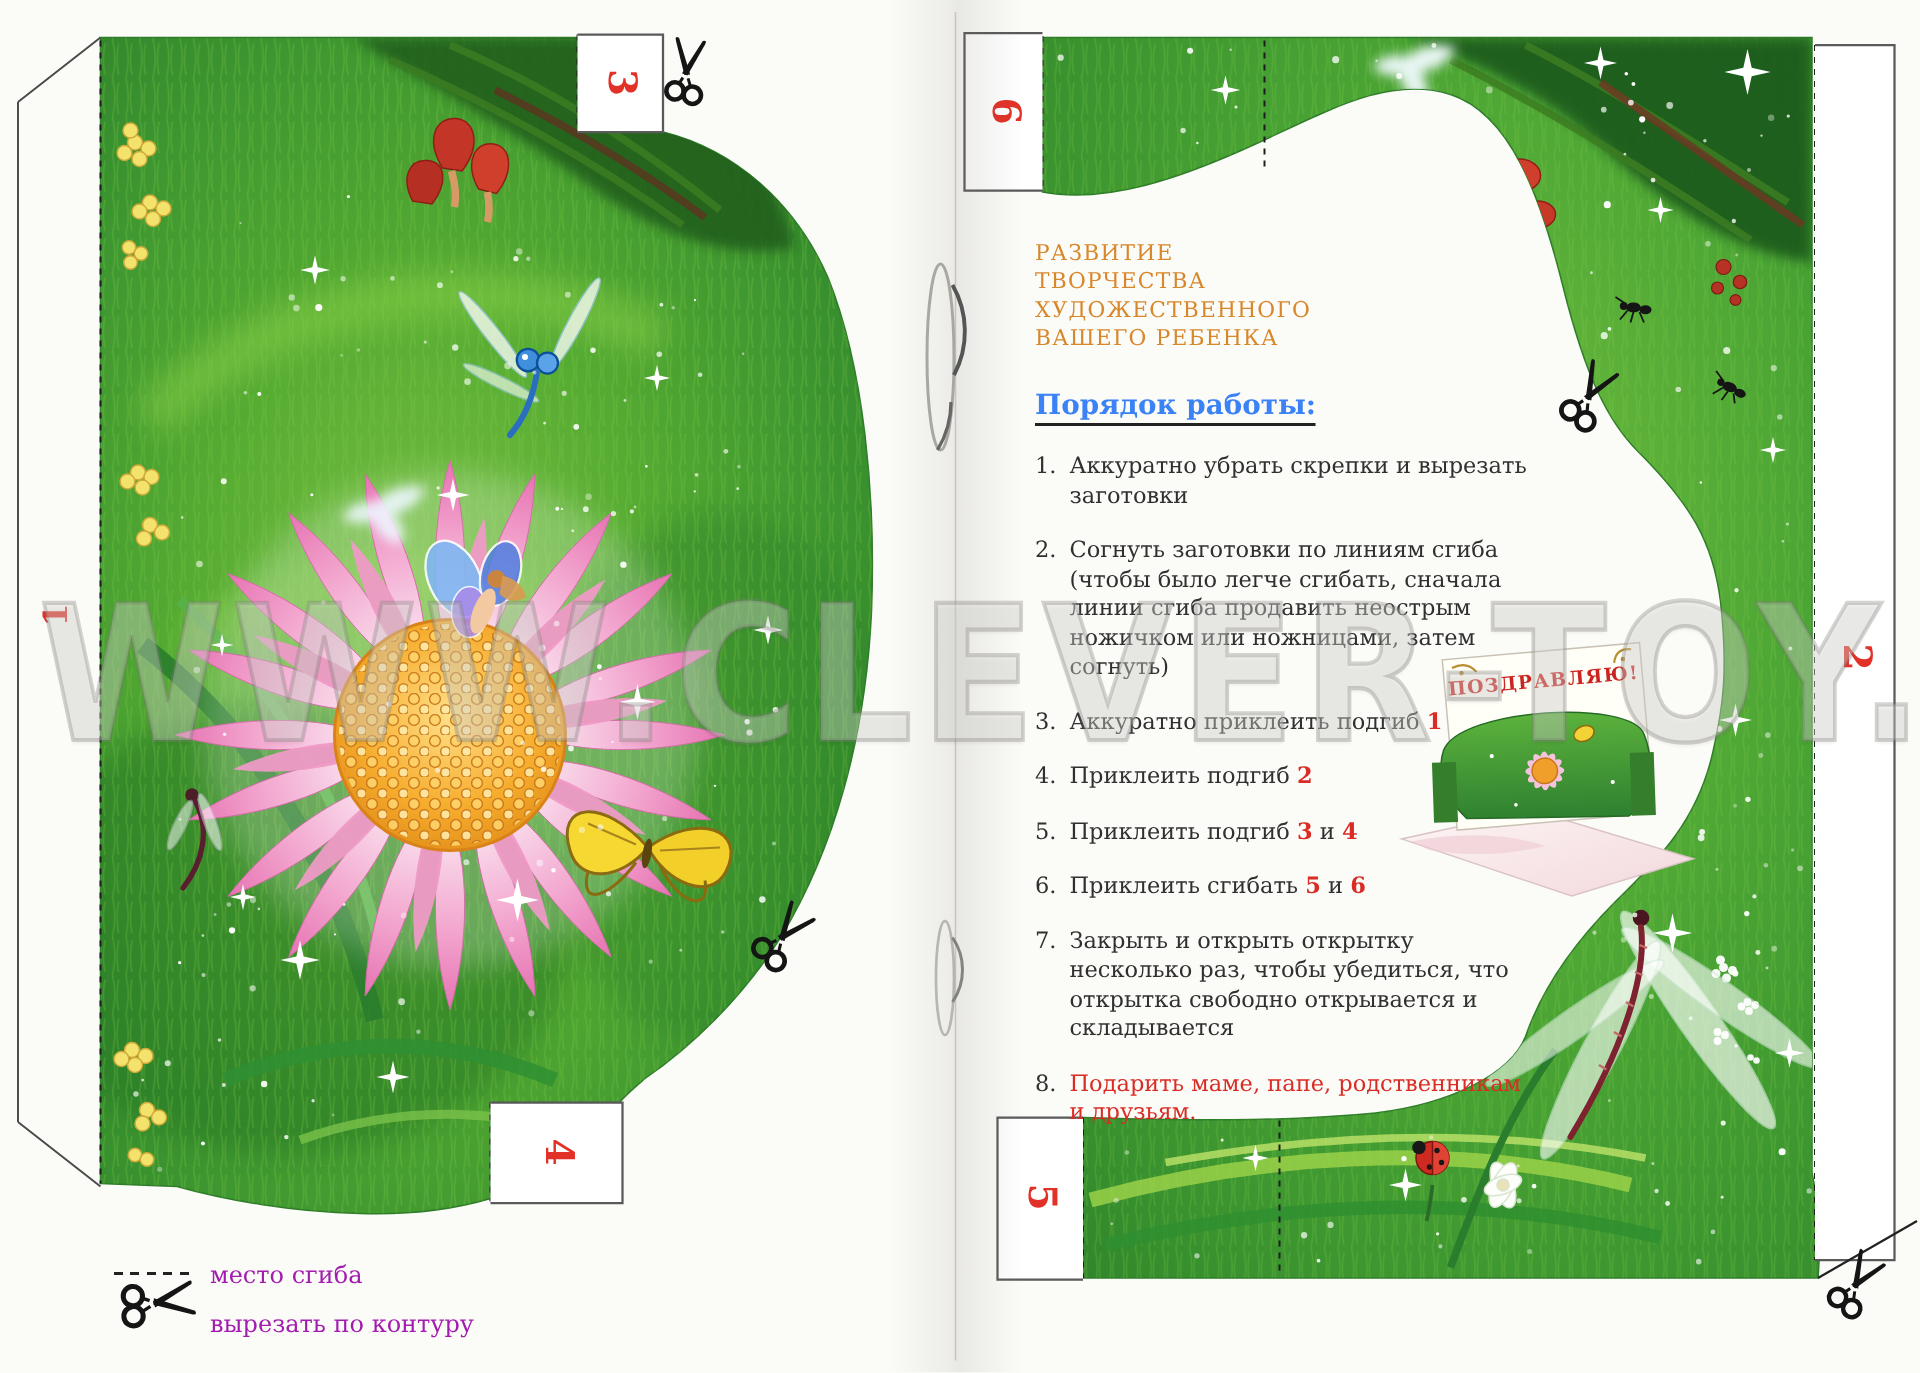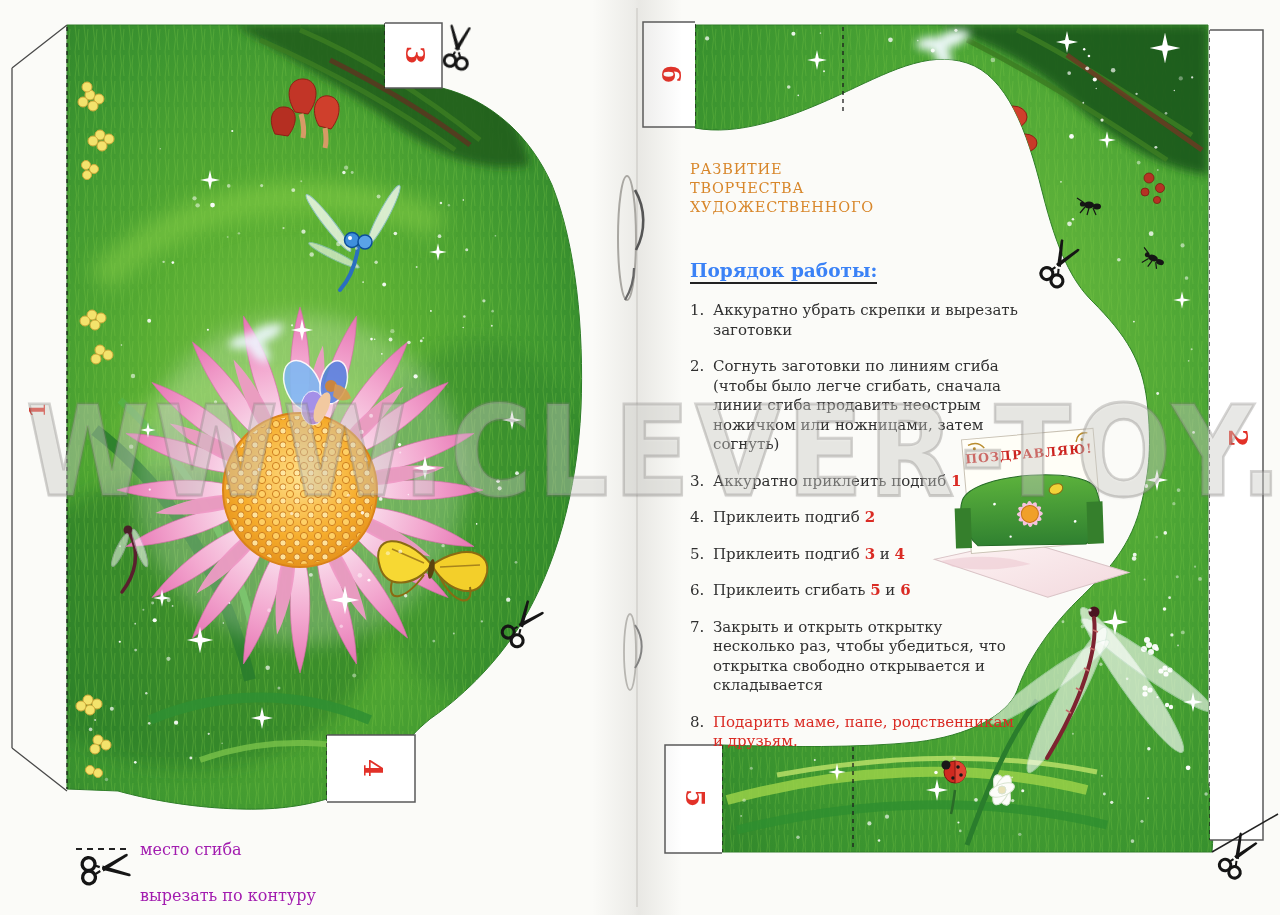--- a/index.html
+++ b/index.html
@@ -690,20 +690,21 @@
   <g opacity=".8">
     <ellipse cx="33" cy="652" rx="6" ry="38" fill="none" stroke="#aaa8a3" stroke-width="1.8"></ellipse>
     <path d="M38,625 A38,38 0 0 1 38,668" fill="none" stroke="#6a6a6a" stroke-width="2"></path>
   </g>
 </svg>
 
 <div id="heading" class="abs">
   <div>РАЗВИТИЕ</div>
   <div>ТВОРЧЕСТВА</div>
   <div>ХУДОЖЕСТВЕННОГО</div>
+  <div>ВАШЕГО  РЕБЕНКА</div>
 </div>
 
 <div id="subheading" class="abs">Порядок работы:</div>
 
 <div id="steps" class="abs">
     <div class="step">
       <span class="step-num">1.</span>
       <span class="step-text"><span>Аккуратно убрать скрепки и вырезать заготовки</span></span>
     </div>
     <div class="step">
@@ -780,19 +781,19 @@
     <circle cx="85" cy="108" r="1.2" fill="#fff"></circle>
 </svg>
 
 <div id="legend" class="abs">
   <div class="legend-row">
     <span class="legend-sym">
         <span class="dash-sample"></span>
       </span>
     <span>место сгиба</span>
   </div>
-  <div class="legend-row" style="margin-top:16px">
+  <div class="legend-row" style="margin-top:3px">
     <span class="legend-sym"></span>
     <span>вырезать по контуру</span>
   </div>
 </div>
 
 <div id="watermark" class="abs">WWW.CLEVER-TOY.RU</div>
 
 </body></html>

